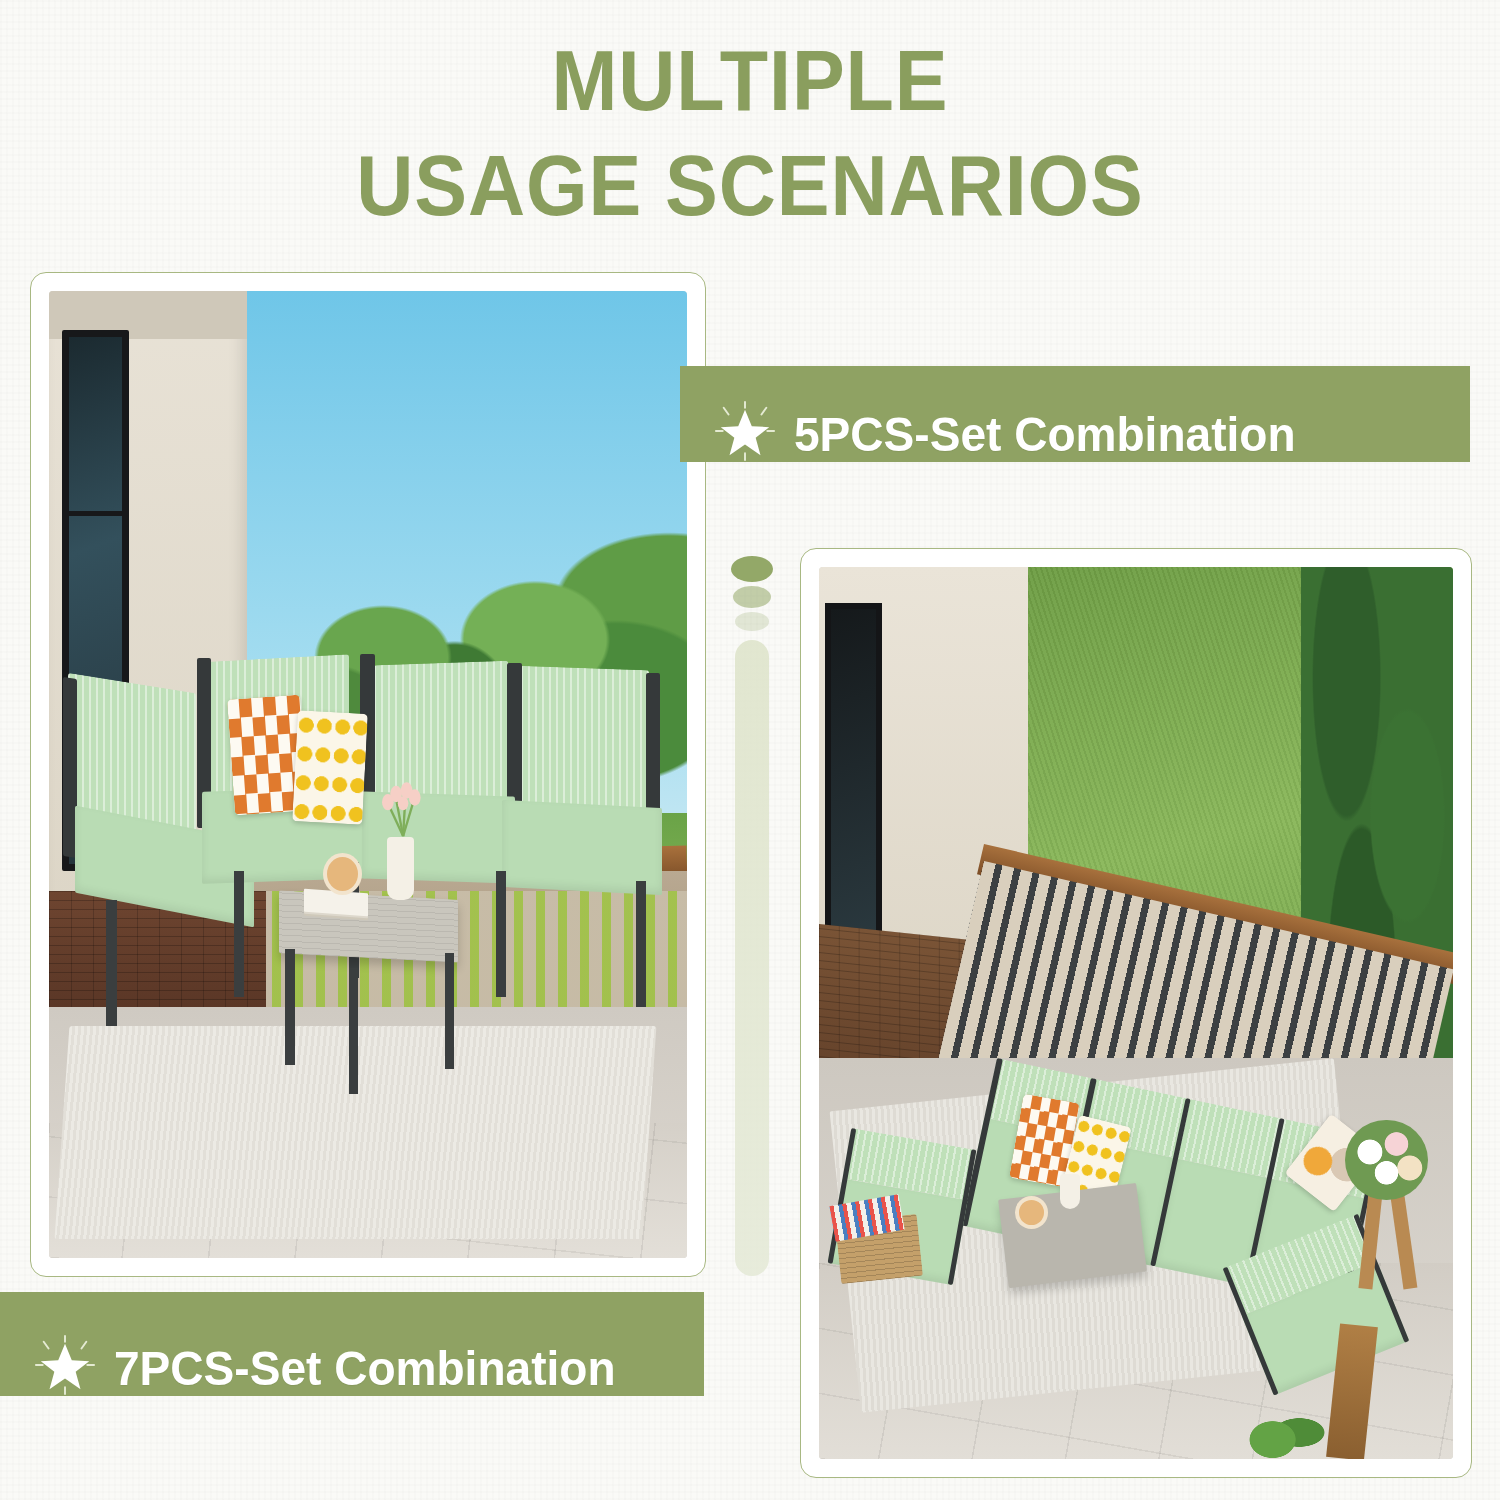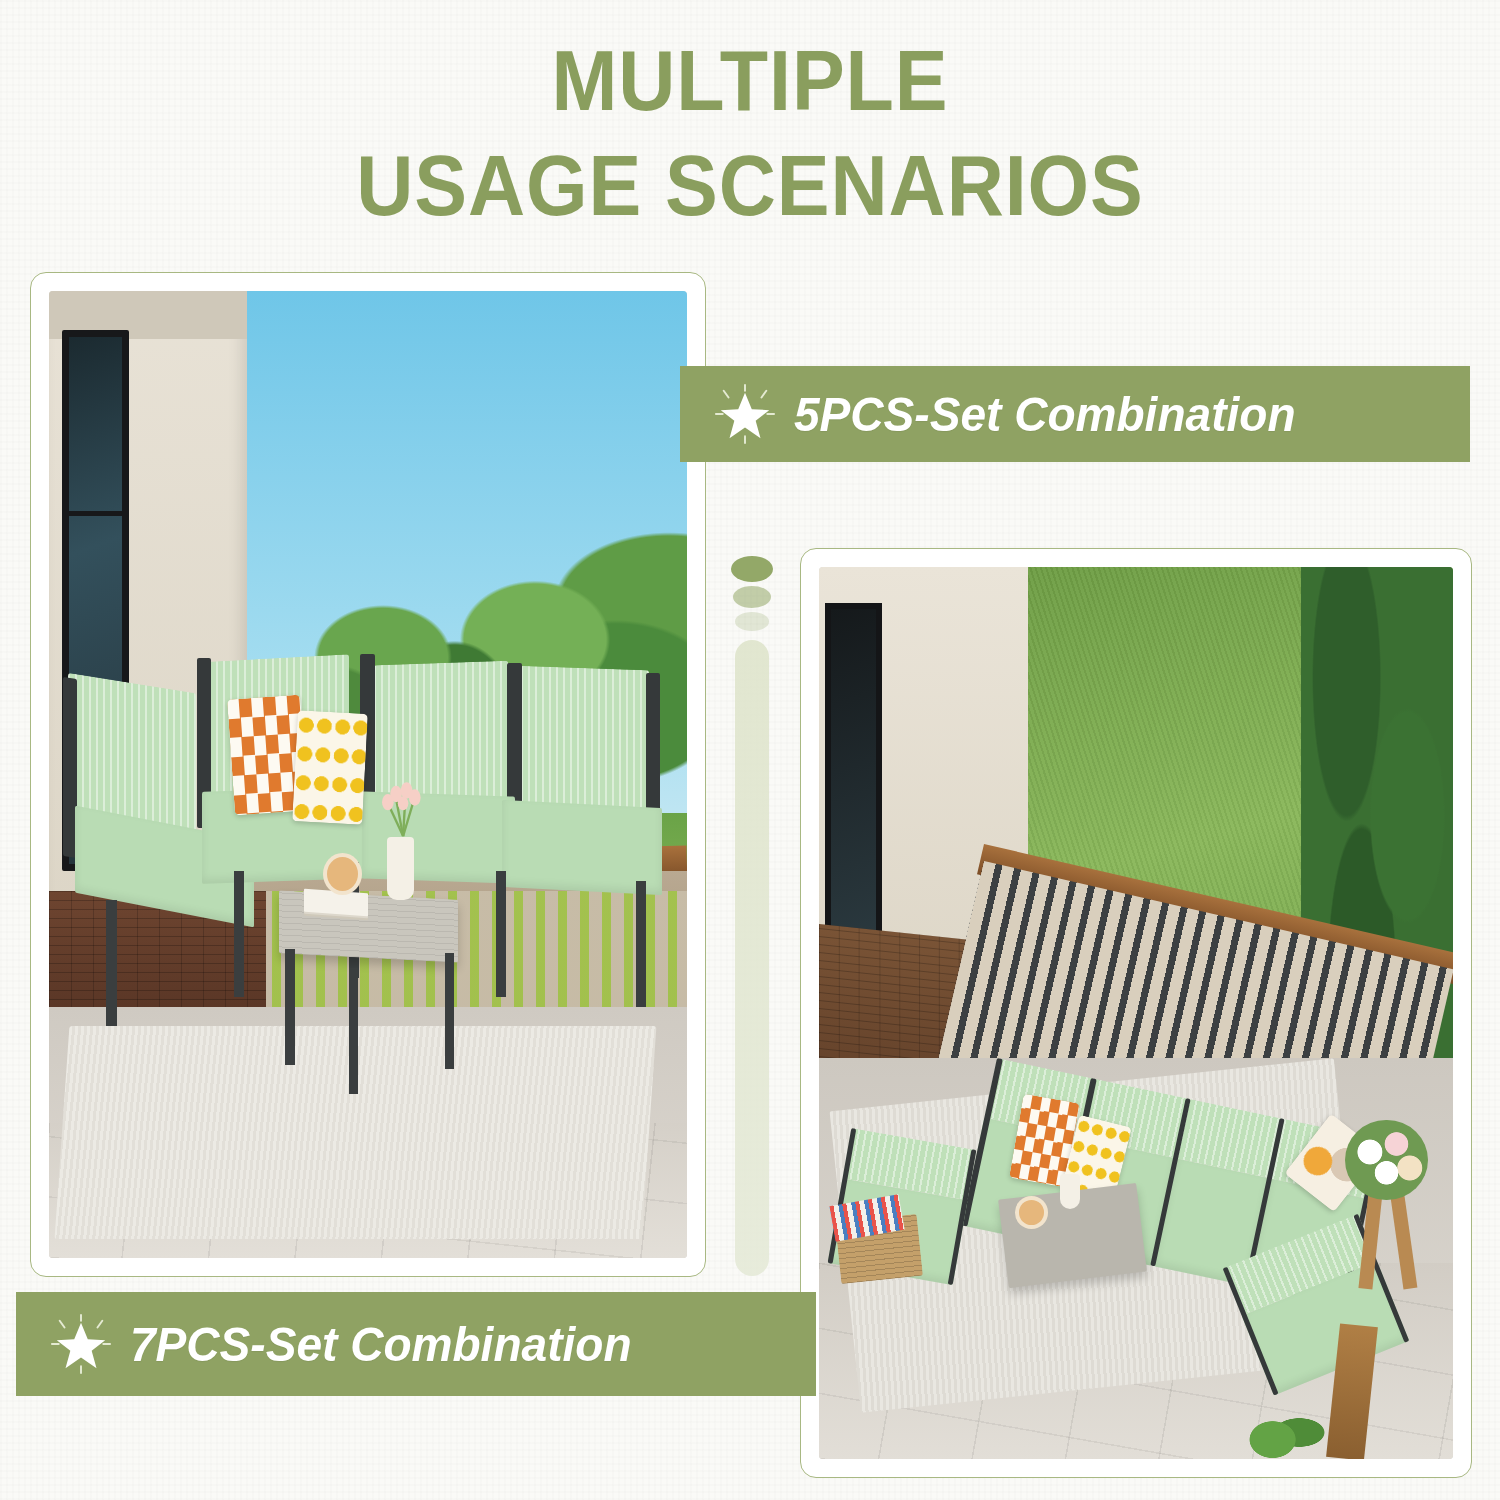--- a/index.html
+++ b/index.html
@@ -43,37 +43,36 @@
     border-radius: 4px; overflow: hidden;
     background: #d9d9d4;
   }
   #frame-left  { left: 30px;  top: 272px;  width: 676px; height: 1005px; }
   #frame-right { left: 800px; top: 548px;  width: 672px; height: 930px; }
 
   
   .banner {
     position: absolute;
     background: #8fa263;
-    display: flex; align-items: center;
+    display: flex; align-items: flex-end;
     padding-left: 34px;
     color: #ffffff;
     z-index: 6;
-    font-style: italic;
   }
   .banner .label {
     font-size: 49px; font-weight: 700;
     letter-spacing: 0px;
     transform: scaleX(0.94);
     transform-origin: left center;
     white-space: nowrap;
     margin-left: 18px;
     text-shadow: 0 1px 1px rgba(0,0,0,0.06);
   }
   #banner-5pcs { left: 680px; top: 366px; width: 790px; height: 96px; }
-  #banner-7pcs { left: 16px;  top: 1292px; width: 800px; height: 104px; }
+  #banner-7pcs { left: 0px;  top: 1292px; width: 704px; height: 104px; }
   .sparkle { width: 62px; height: 62px; flex: none; }
 
   
   #connector { position: absolute; left: 728px; top: 556px; width: 48px; height: 720px; z-index: 4; }
   .dot { position: absolute; left: 50%; transform: translateX(-50%); border-radius: 50%; }
   #dot1 { top: 0px;  width: 42px; height: 26px; background: #93a868; }
   #dot2 { top: 30px; width: 38px; height: 22px; background: #93a868; opacity: 0.55; }
   #dot3 { top: 56px; width: 34px; height: 19px; background: #93a868; opacity: 0.24; }
   #bar  { position: absolute; left: 50%; transform: translateX(-50%); top: 84px;
           width: 34px; height: 636px; border-radius: 18px;

